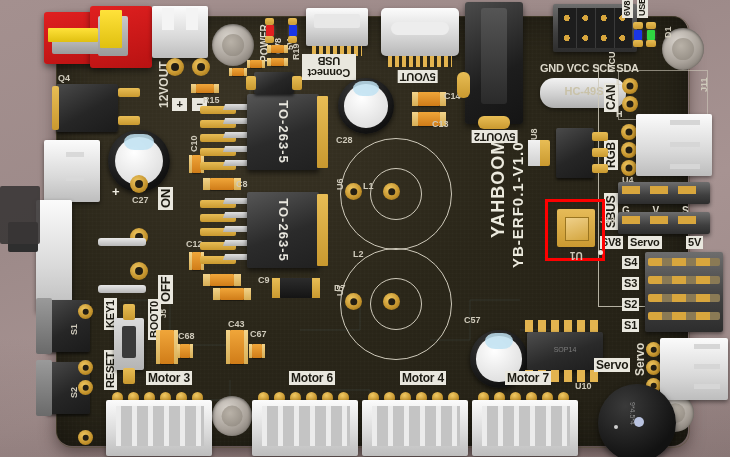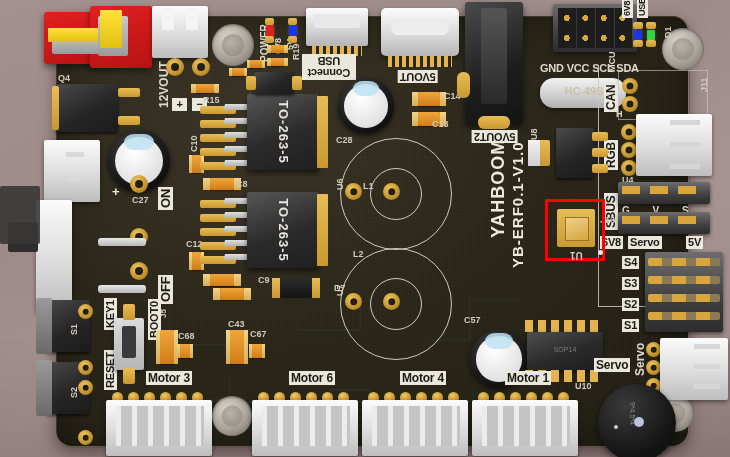--- a/index.html
+++ b/index.html
@@ -575,21 +575,21 @@
     <div class="p"></div>
     <div class="p"></div>
     <div class="p"></div>
     <div class="p"></div>
     <div class="p"></div>
     <div class="p"></div>
   </div>
   <div class="whiteconn" style="left:362px;top:400px;width:106px;height:56px;"></div>
   <div class="abs" style="left:372px;top:406px;width:88px;height:40px;background:repeating-linear-gradient(90deg,#ececec 0 5px,#c4c4c4 5px 16px);"></div>
 
-  <div class="silk" style="left:505px;top:371px;font-size:12px;">Motor 1</div>
+  <div class="silk" style="left:505px;top:371px;font-size:12px;">Motor 7</div>
   <div class="motorpadrow" style="left:478px;top:392px;">
     <div class="p"></div>
     <div class="p"></div>
     <div class="p"></div>
     <div class="p"></div>
     <div class="p"></div>
     <div class="p"></div>
   </div>
   <div class="whiteconn" style="left:472px;top:400px;width:106px;height:56px;"></div>
   <div class="abs" style="left:482px;top:406px;width:88px;height:40px;background:repeating-linear-gradient(90deg,#ececec 0 5px,#c4c4c4 5px 16px);"></div>

